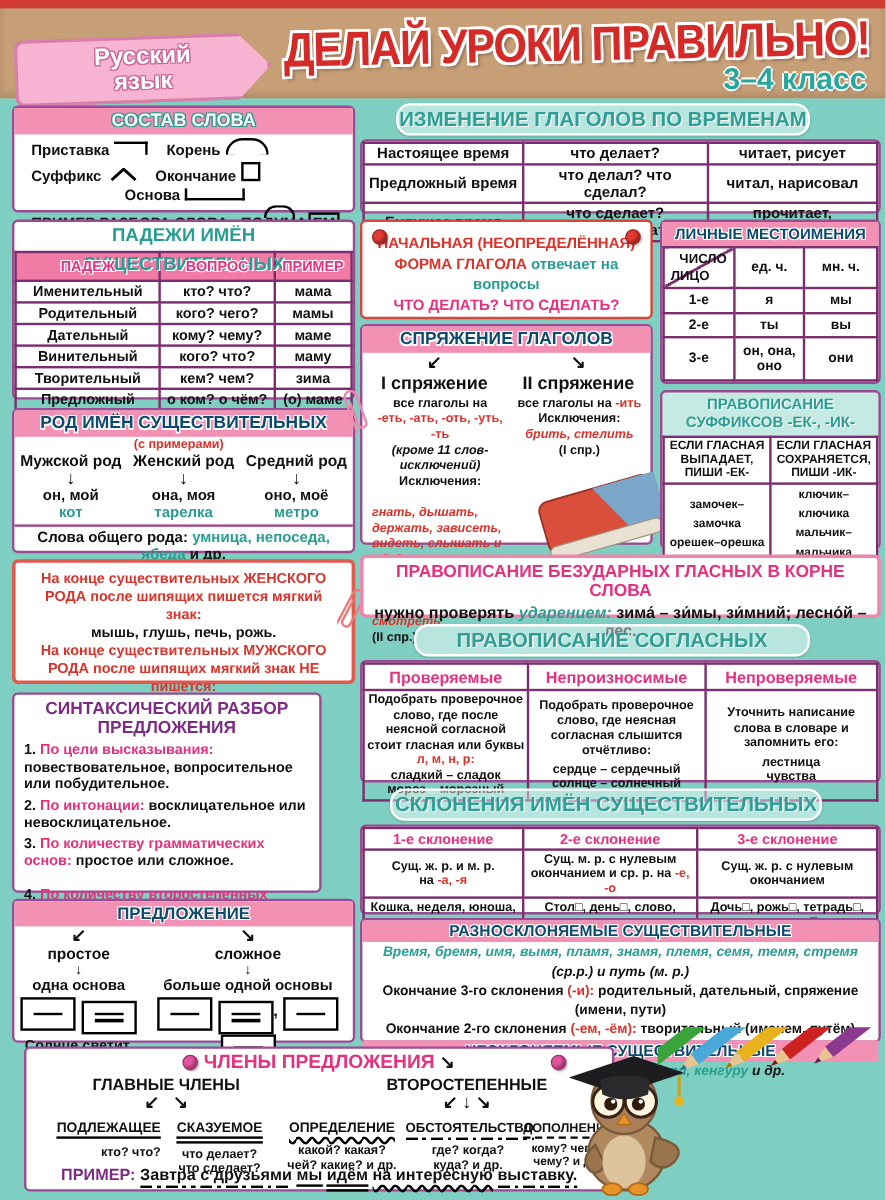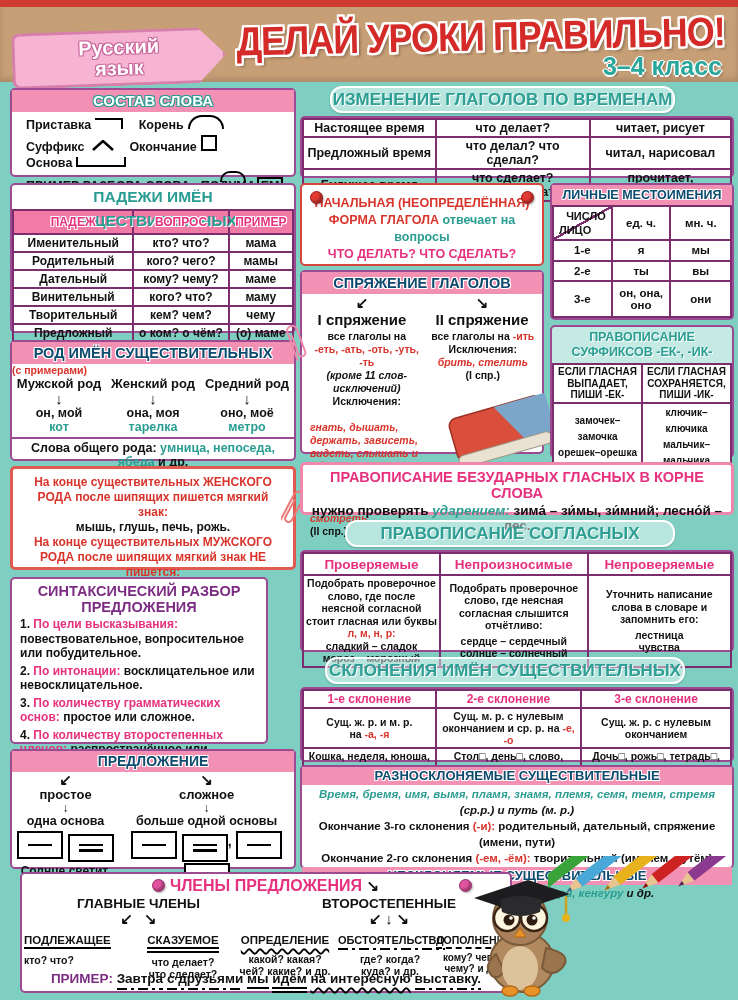--- a/index.html
+++ b/index.html
@@ -105,21 +105,21 @@
         <span>Приставка</span><span class="sym-prefix"></span>
         <span style="margin-left:8px">Корень</span><span class="sym-root"></span>
       </div>
       <div style="margin-top:2px">
         <span>Суффикс</span>
         <svg width="22" height="11" style="margin:0 4px">
             <polyline points="1,10 11,1 21,10" fill="none" stroke="#000" stroke-width="2.5"></polyline>
           </svg>
         <span style="margin-left:8px">Окончание</span><span class="sym-end"></span>
       </div>
-      <div style="margin-top:1px;">
+      <div style="margin-top:1px;text-align:center">
         <span>Основа</span><span class="sym-base"></span>
       </div>
       <div style="margin-top:6px">
         <span>ПРИМЕР РАЗБОРА СЛОВА:</span>
         <span style="margin-left:3px">
           <span>ПО</span><span class="root-rel">ДУМ</span><span>А</span><span class="endbox">ЕМ</span>
         </span>
       </div>
     </div>
   </div>
@@ -156,34 +156,34 @@
             <td>маме</td>
           </tr>
           <tr>
             <td>Винительный</td>
             <td>кого? что?</td>
             <td>маму</td>
           </tr>
           <tr>
             <td>Творительный</td>
             <td>кем? чем?</td>
-            <td>чему</td>
+            <td>зима</td>
           </tr>
           <tr>
             <td>Предложный</td>
             <td>о ком? о чём?</td>
             <td>(о) маме</td>
           </tr>
         </tbody>
     </table>
   </div>
 
   <div class="panel" id="rod">
     <div class="band" style="height:22px;line-height:22px;font-size:14.5px">РОД ИМЁН СУЩЕСТВИТЕЛЬНЫХ</div>
-    <div class="red ctr fs105" style="text-align:left;padding-right:8px">(с примерами)</div>
+    <div class="red ctr fs105" style="text-align:center;padding-right:8px">(с примерами)</div>
     <div style="display:flex;text-align:center">
       <div style="flex:1">
         <div class="fs13">Мужской род</div>
         <div class="arrow">↓</div>
         <div class="fs125">он, мой</div>
         <div class="fs125 teal">кот</div>
       </div>
       <div style="flex:1">
         <div class="fs13">Женский род</div>
         <div class="arrow">↓</div>
@@ -222,21 +222,21 @@
       <div style="margin-bottom:3px">
         <span>1.</span>
         <span class="magenta">По цели высказывания:</span>
         <span>повествовательное, вопросительное или побудительное.</span>
       </div>
       <div style="margin-bottom:3px">
         <span>2.</span>
         <span class="magenta">По интонации:</span>
         <span>восклицательное или невосклицательное.</span>
       </div>
-      <div style="margin-bottom:3px">
+      <div style="margin-bottom:13px">
         <span>3.</span>
         <span class="magenta">По количеству грамматических основ:</span>
         <span>простое или сложное.</span>
       </div>
       <div style="margin-bottom:3px">
         <span>4.</span>
         <span class="magenta">По количеству второстепенных членов:</span>
         <span>распространённое или нераспространённое.</span>
       </div>
       <div>
@@ -546,21 +546,21 @@
       <span class="arrow" style="color:#111">↘</span>
     </div>
     <div style="position:absolute;left:55px;top:22px;font-size:13.5px">
       <span>ГЛАВНЫЕ ЧЛЕНЫ</span>
       <div class="ctr"><span class="arrow">↙</span>&nbsp;&nbsp;&nbsp;<span class="arrow">↘</span></div>
     </div>
     <div style="position:absolute;left:300px;top:22px;font-size:13.5px">
       <span>ВТОРОСТЕПЕННЫЕ</span>
       <div class="ctr"><span class="arrow">↙</span>&nbsp;<span class="arrow">↓</span>&nbsp;<span class="arrow">↘</span></div>
     </div>
-    <div style="position:absolute;left:2px;top:56px;width:110px;text-align:left">
+    <div style="position:absolute;left:2px;top:56px;width:110px;text-align:right">
       <div class="fs115 u-solid" style="display:inline-block">ПОДЛЕЖАЩЕЕ</div>
       <div class="fs105 pre" style="padding-top:5px">кто? что?</div>
     </div>
     <div style="position:absolute;left:112px;top:56px;width:98px;text-align:center">
       <div class="fs115 u-double" style="display:inline-block">СКАЗУЕМОЕ</div>
       <div class="fs105 pre" style="padding-top:3px">что делает?
 что сделает?</div>
     </div>
     <div style="position:absolute;left:212px;top:56px;width:102px;text-align:center">
       <div class="fs115 u-wavy" style="display:inline-block">ОПРЕДЕЛЕНИЕ</div>

